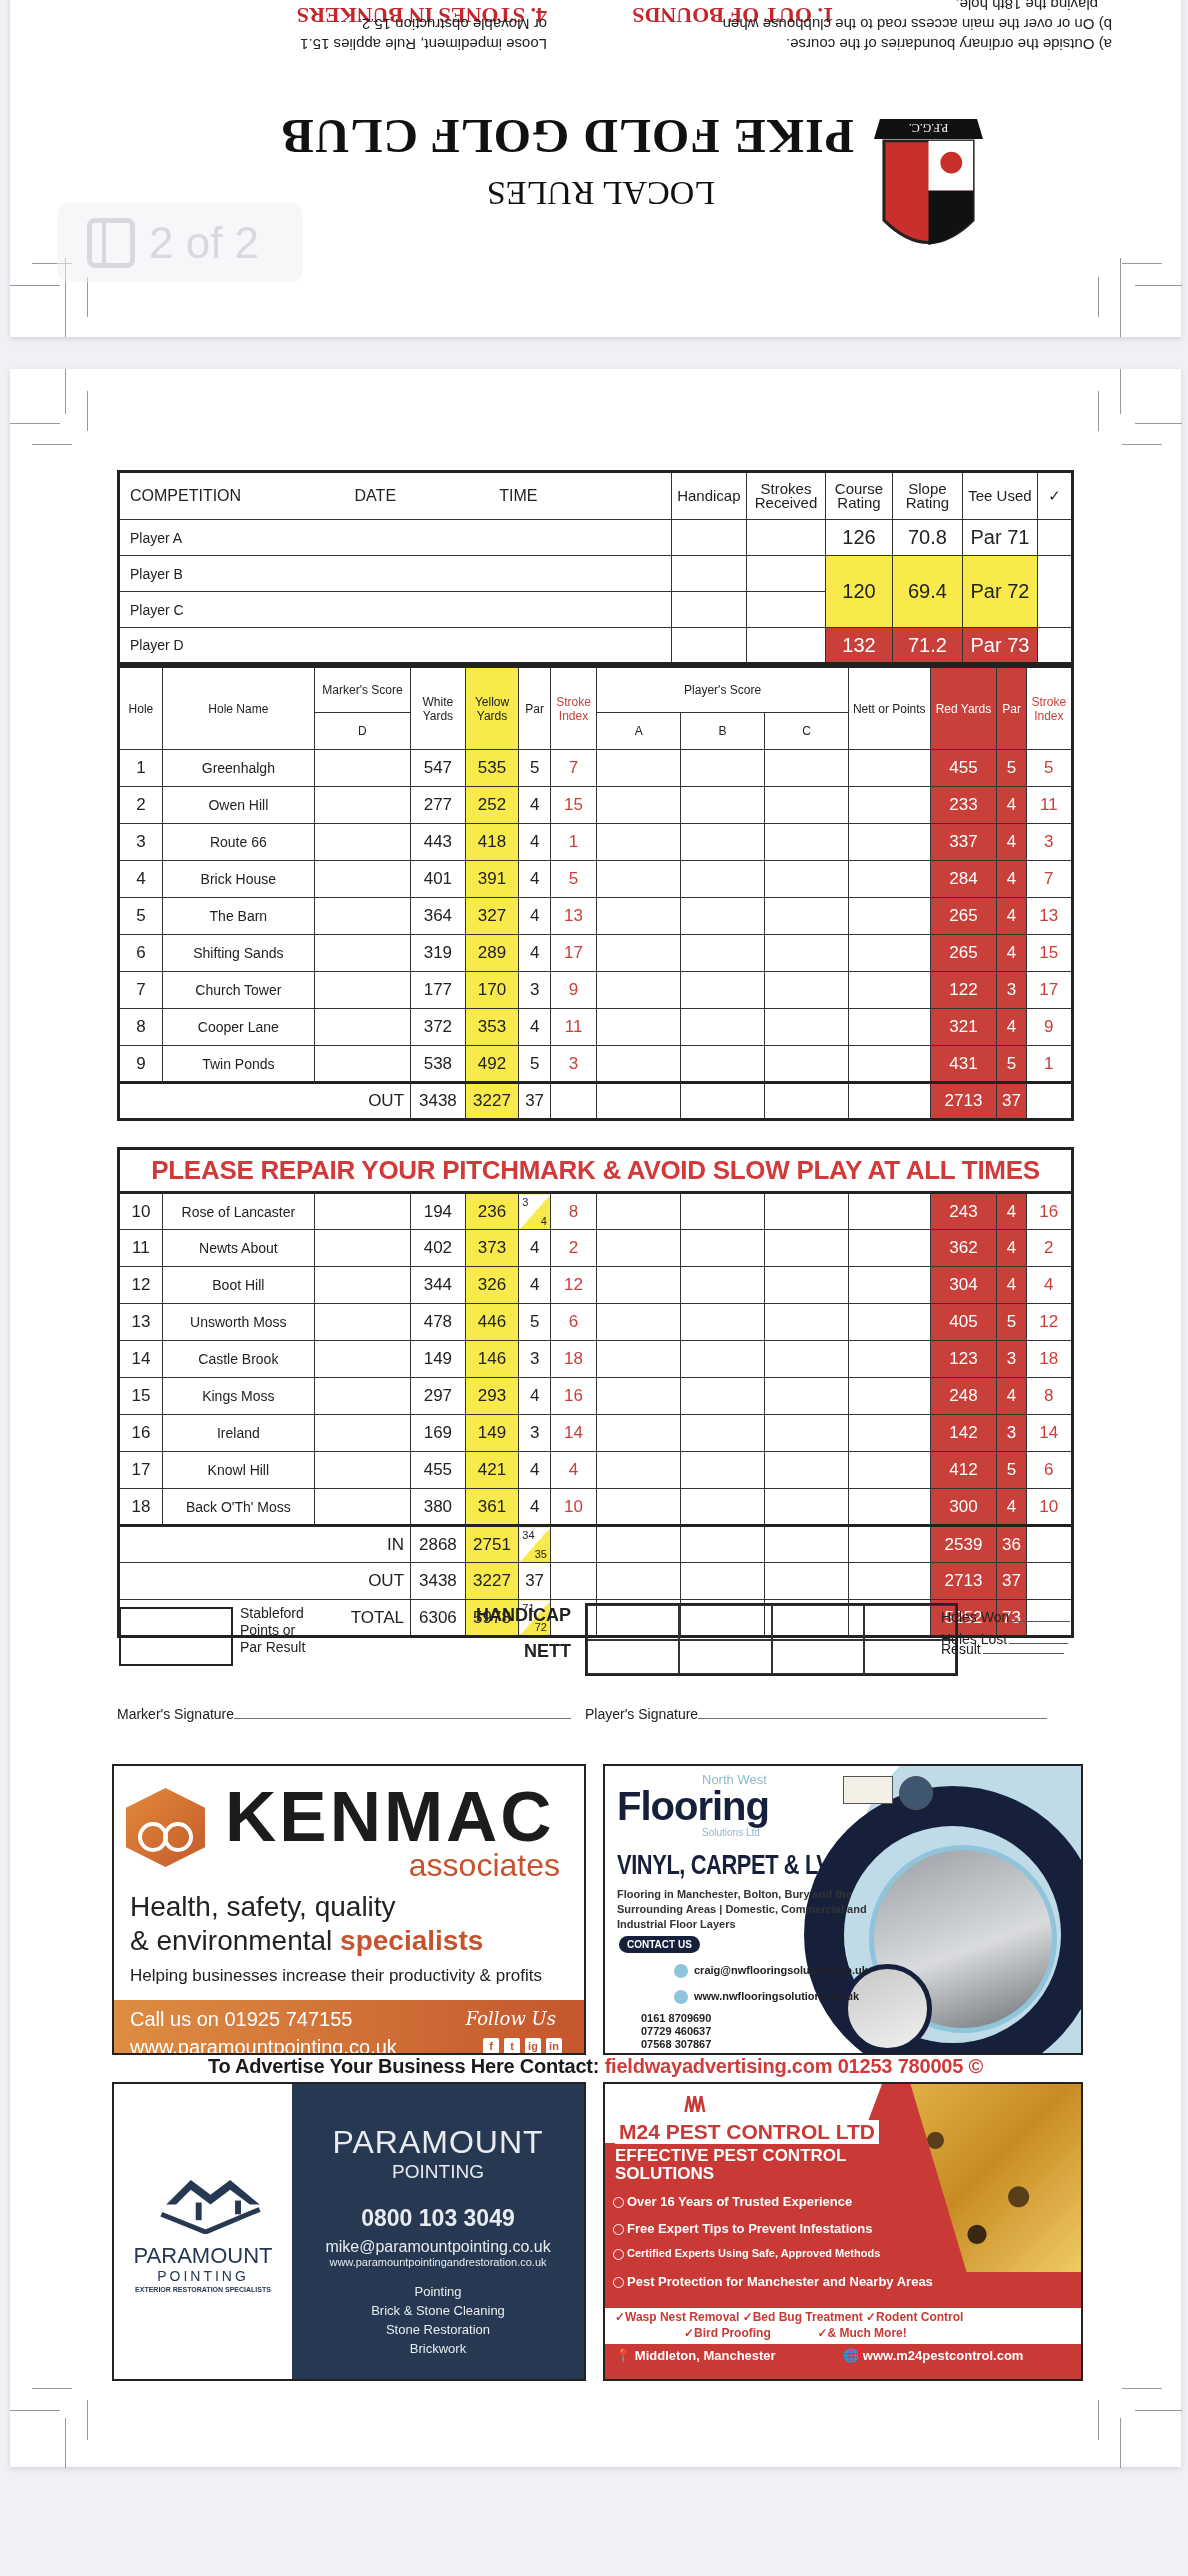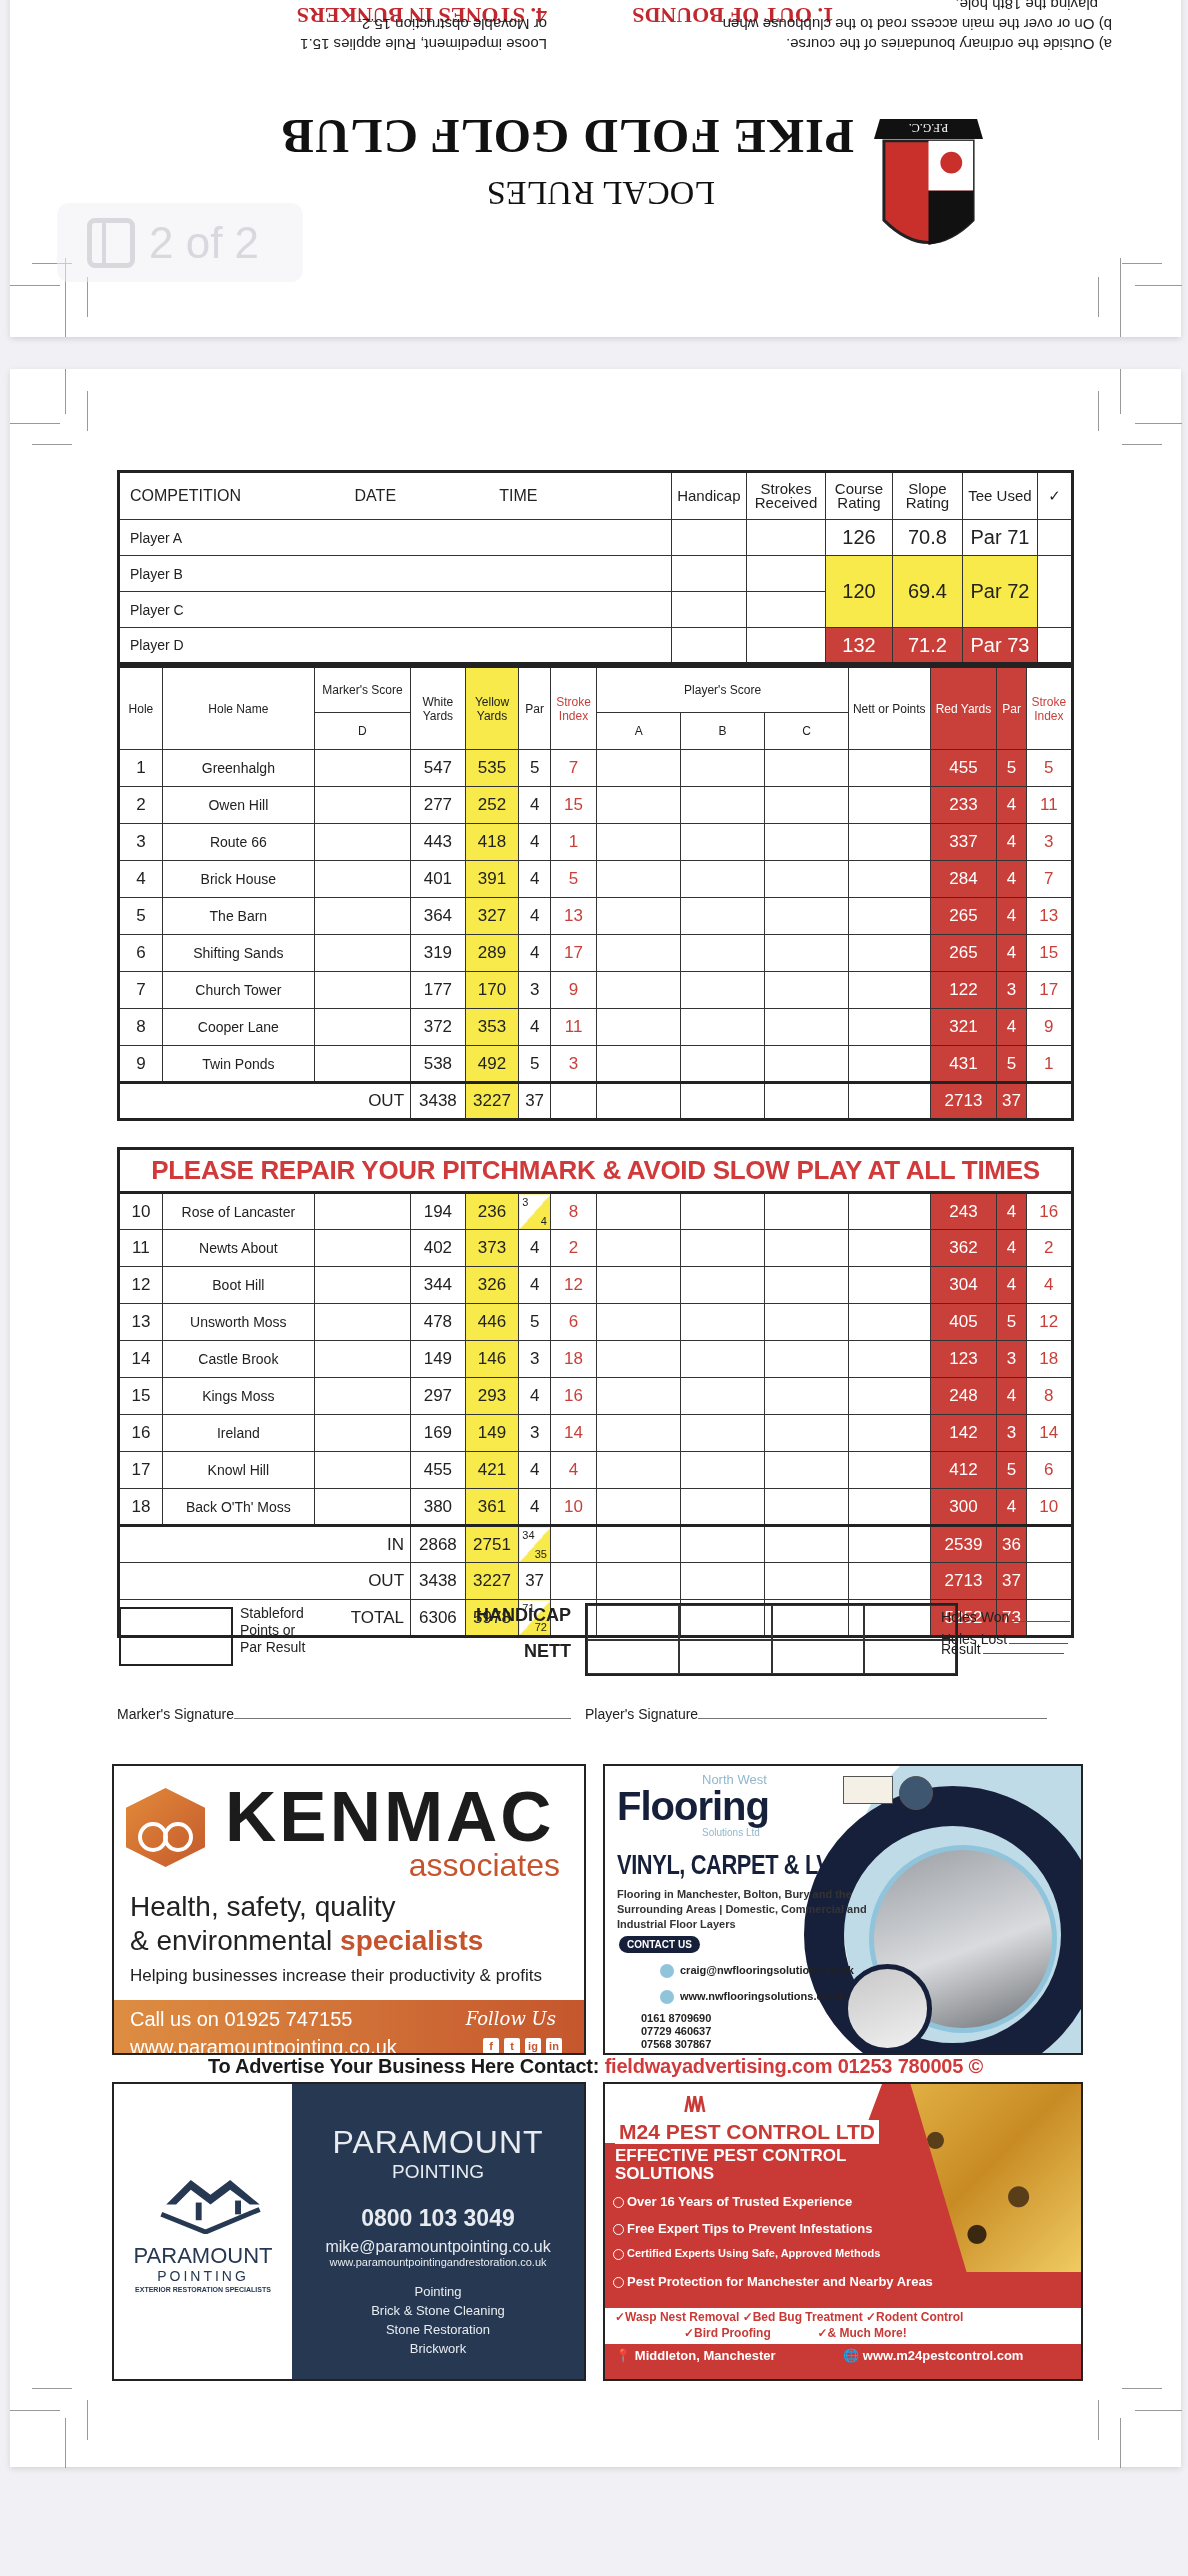--- a/index.html
+++ b/index.html
@@ -82,21 +82,21 @@
   .nwf .photo2 { position: absolute; right: 149px; top: 198px; width: 89px; height: 89px; border-radius: 50%; background: linear-gradient(160deg,#c8c8c8,#f0f0f0); border: 5px solid #17203a; }
   .nwf .nw { position: absolute; left: 97px; top: 6px; font-size: 13px; color: #8fb8cc; }
   .nwf .flo { position: absolute; left: 12px; top: 18px; font-size: 40px; font-weight: bold; color: #17203a; letter-spacing: -1px; }
   .nwf .sol { position: absolute; left: 97px; top: 61px; font-size: 10px; color: #8fb8cc; }
   .nwf .badges { position: absolute; left: 238px; top: 10px; display: flex; gap: 6px; }
   .nwf .badges span { width: 50px; height: 28px; border: 1px solid #555; background: #f5f0e6; font-size: 6px; display: flex; align-items: center; justify-content: center; }
   .nwf .badges span.c { width: 34px; height: 34px; border-radius: 50%; background: #3f5670; color: #fff; }
   .nwf .vinyl { position: absolute; left: 12px; top: 83px; font-size: 28px; font-weight: bold; color: #17203a; letter-spacing: -0.5px; transform: scaleX(0.78); transform-origin: left; }
   .nwf .desc { position: absolute; left: 12px; top: 121px; width: 258px; font-size: 11px; font-weight: bold; color: #333; line-height: 15px; }
   .nwf .cu { position: absolute; left: 14px; top: 170px; background: #17203a; color: #fff; font-size: 10px; font-weight: bold; padding: 3px 8px; border-radius: 10px; }
-  .nwf .ct { position: absolute; left: 14px; font-size: 11px; font-weight: bold; color: #222; padding-left: 41px; }
+  .nwf .ct { position: absolute; left: 28px; font-size: 11px; font-weight: bold; color: #222; padding-left: 41px; }
   .nwf .ct i { display: inline-block; width: 14px; height: 14px; border-radius: 50%; background: #8fc4db; vertical-align: middle; margin-right: 6px; }
   .nwf .phones { position: absolute; left: 36px; top: 246px; font-size: 11px; font-weight: bold; line-height: 13px; color: #222; }
 
   .advert-line { position: absolute; left: 117px; top: 2055px; width: 957px; text-align: center; font-size: 20px; font-weight: bold; color: #1a1a1a; letter-spacing: -0.2px; }
   .advert-line .red { color: #d03a3a; }
 
   .par { left: 112px; top: 2082px; width: 474px; height: 299px; background: #fff; }
   .par .blue { position: absolute; left: 178px; top: 0; right: 0; bottom: 0; background: #273852; color: #e8ecf0; text-align: center; }
   .par .house { position: absolute; left: 42px; top: 91px; width: 109px; height: 59px; }
   .par .lname { position: absolute; left: 0; width: 178px; text-align: center; top: 159px; font-size: 22px; color: #273852; }

